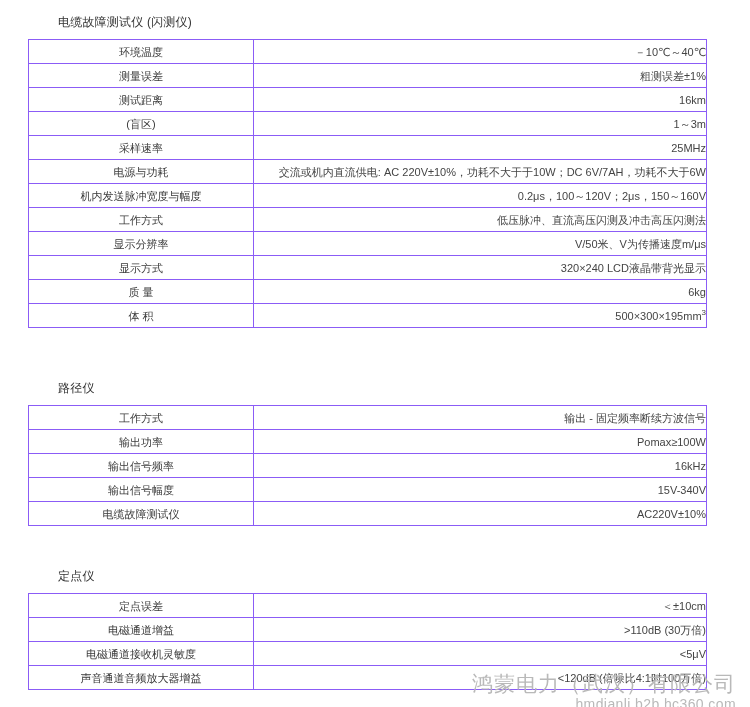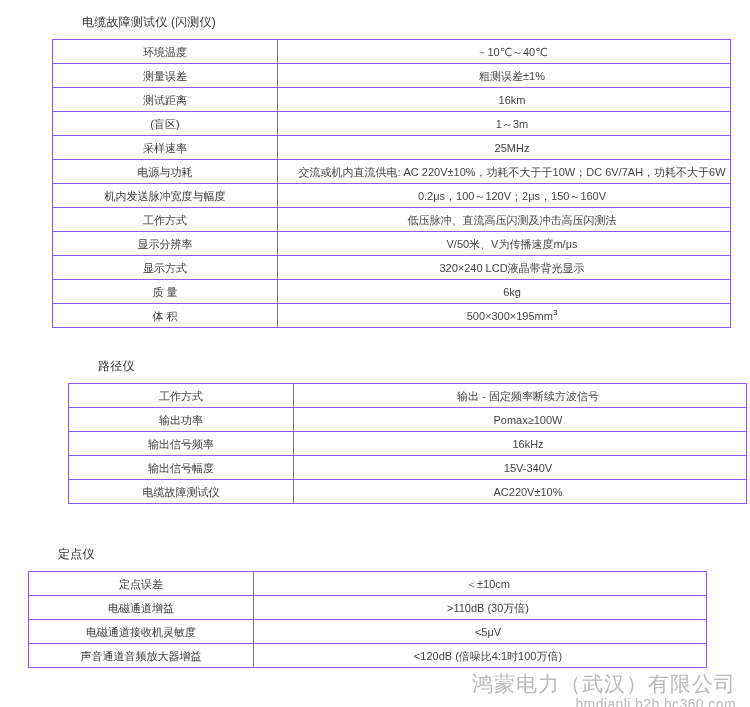--- a/index.html
+++ b/index.html
@@ -54,26 +54,26 @@
     white-space: nowrap;
     overflow: hidden;
   }
   .spec-table td.label {
     width: 224px;
     text-align: center;
     color: #3a3a3a;
   }
   .spec-table td.value {
     width: 436px;
-    text-align: center;
+    text-align: right;
     padding-left: 16px;
     color: #444444;
   }
-  .sect1 { margin-top: 14px; margin-left: 24px; }
-  .sect2 { margin-top: 30px; padding-left: 40px; }
+  .sect1 { margin-top: 14px; }
+  .sect2 { margin-top: 52px; }
   .sect3 { margin-top: 42px; }
   sup {
     font-size: 8px;
     vertical-align: super;
     line-height: 0;
   }
   .watermark {
     position: absolute;
     right: 14px;
     bottom: 8px;

